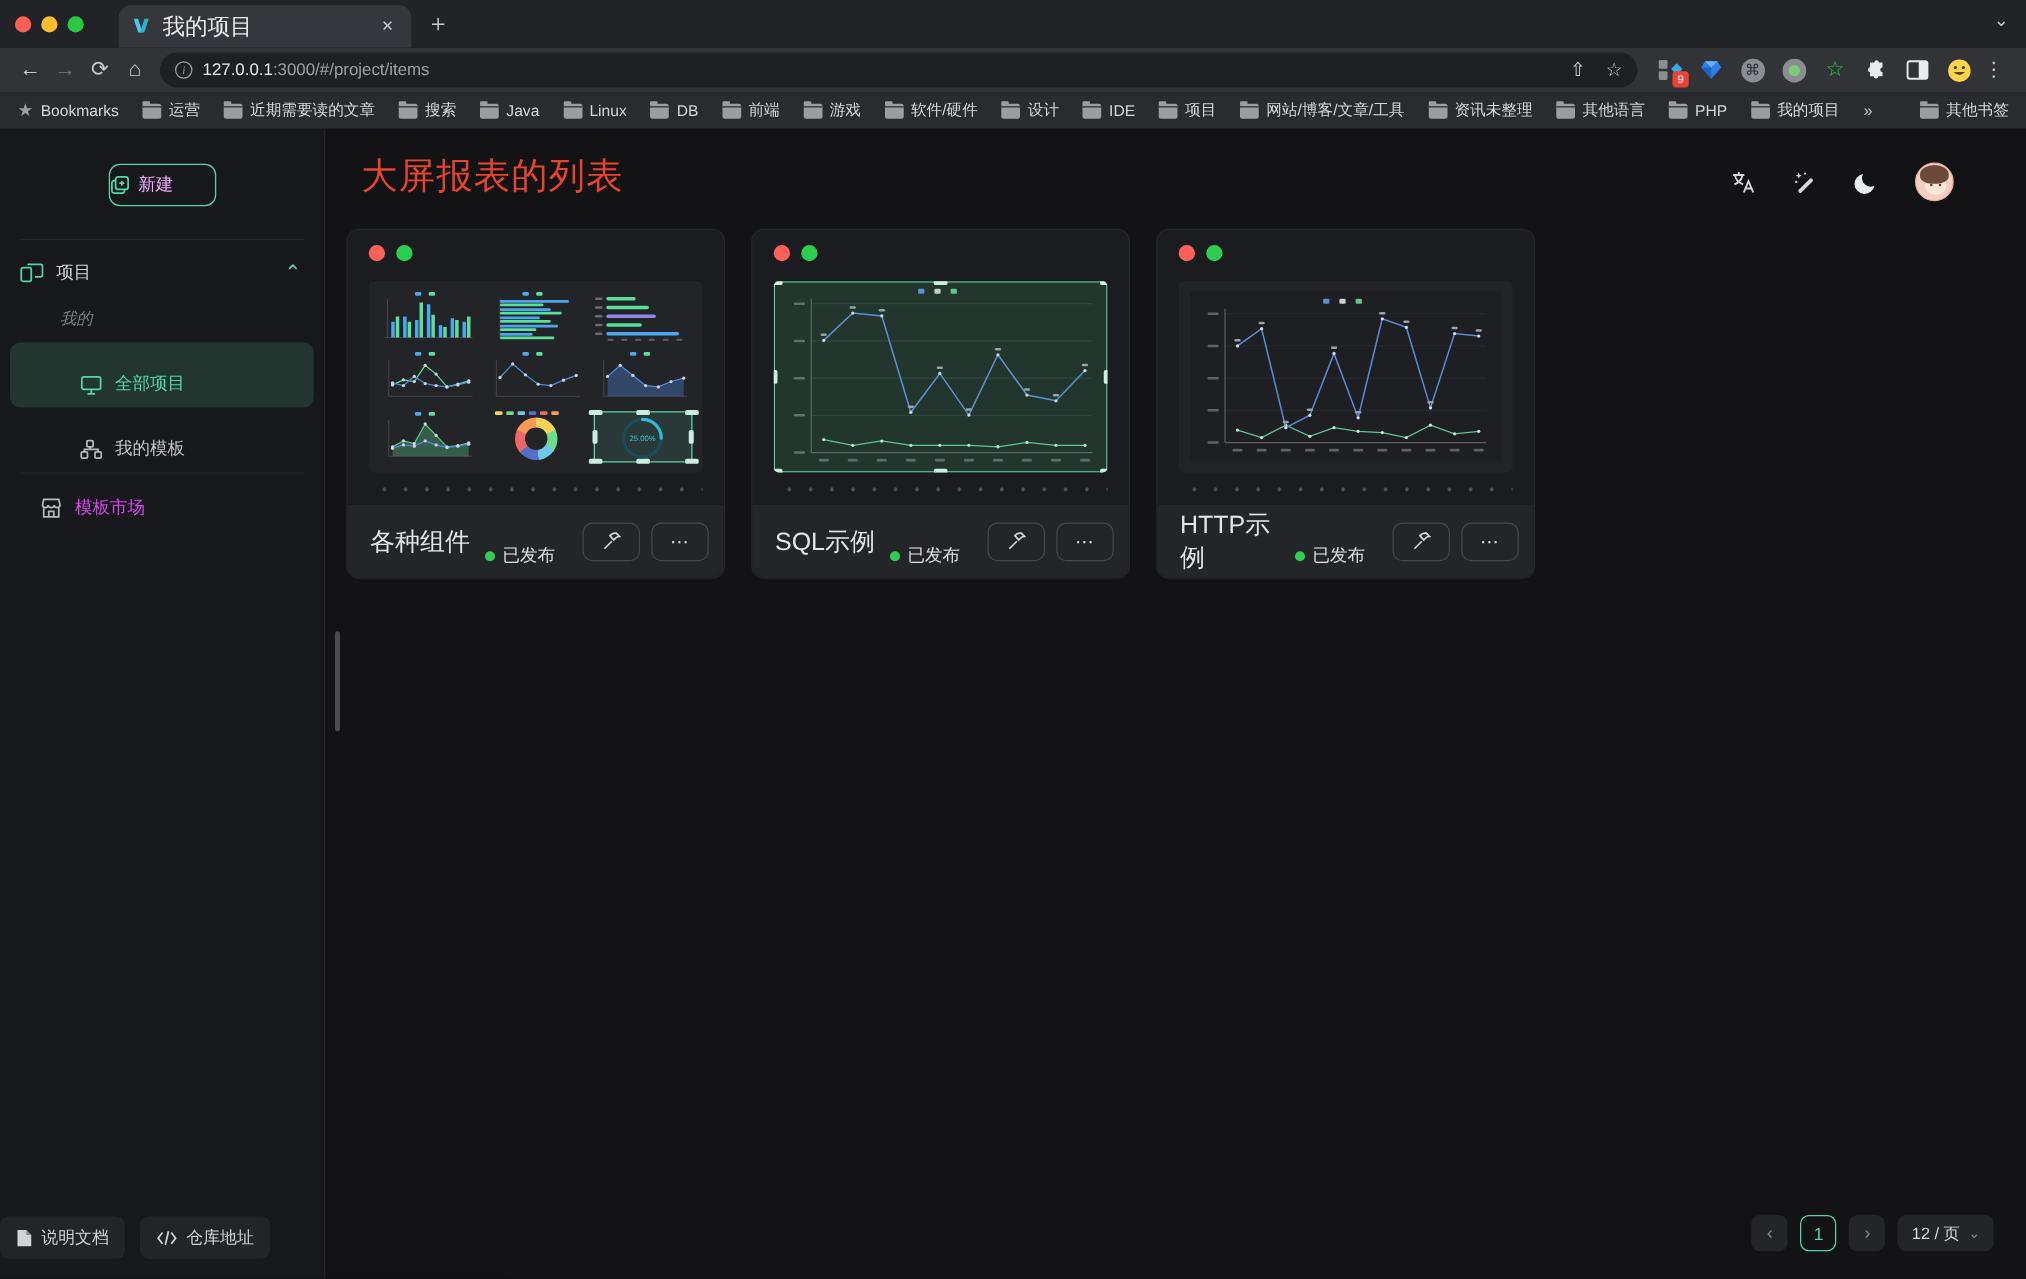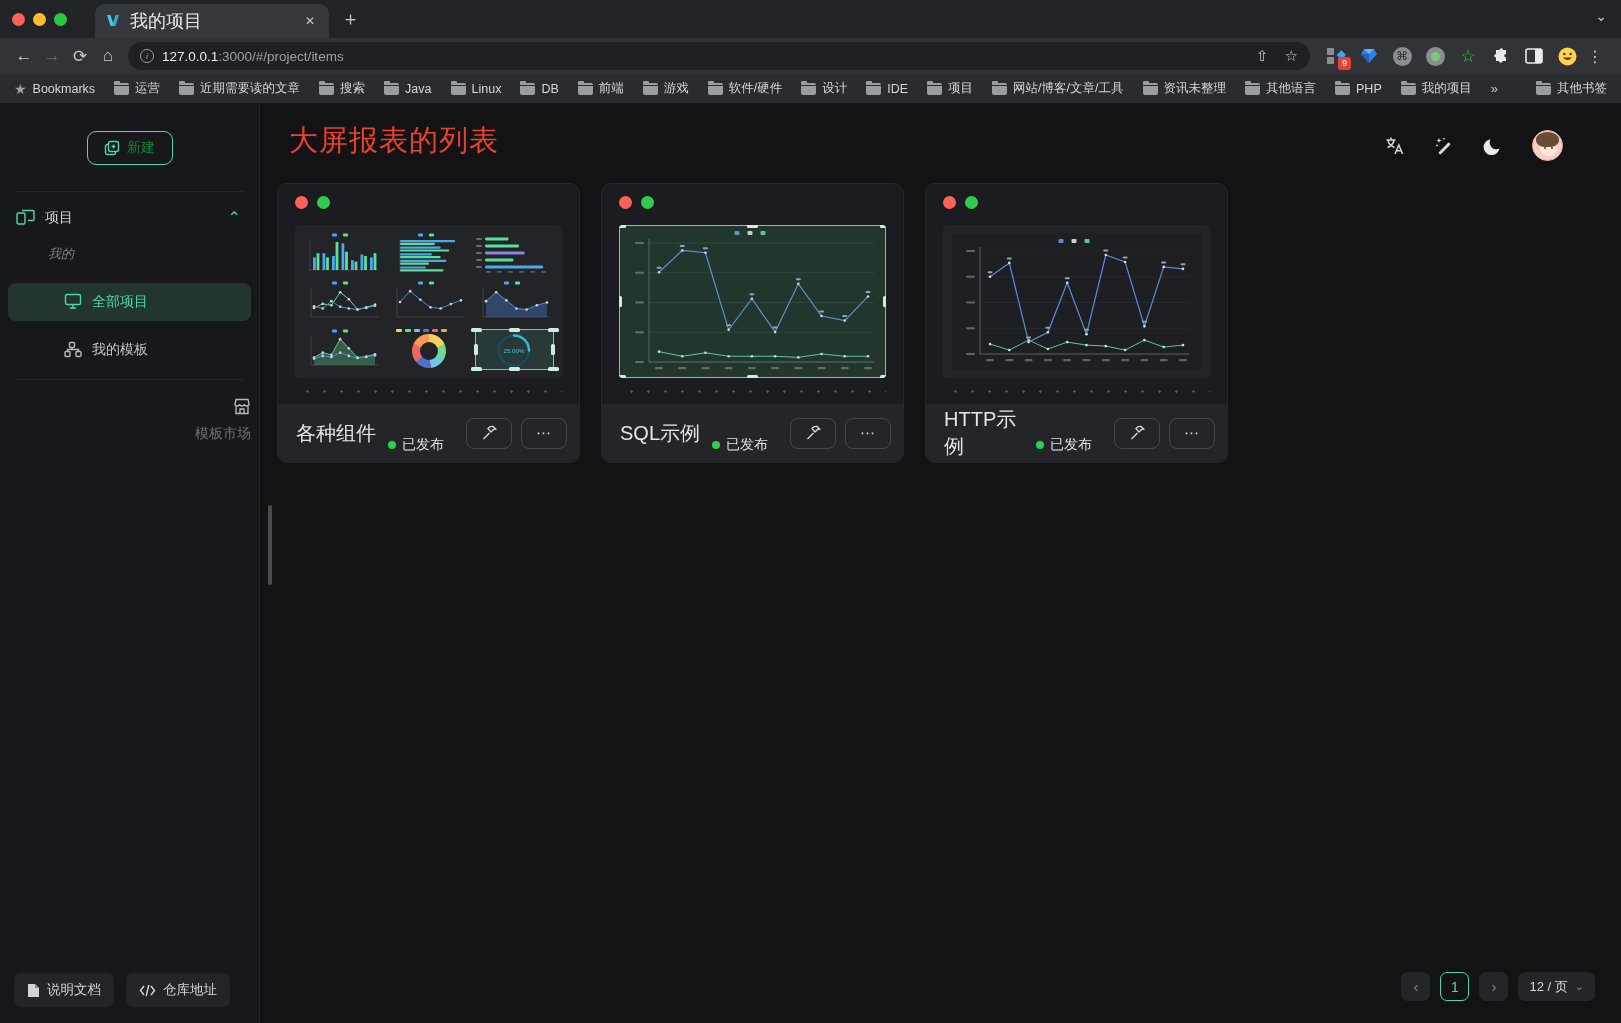--- a/index.html
+++ b/index.html
@@ -43,30 +43,30 @@
   .folder { width:15px; height:12px; background:#9a9da2; border-radius:2px; position:relative; flex:none; }
   .folder:before { content:""; position:absolute; top:-2px; left:0; width:6px; height:3px; background:#9a9da2; border-radius:1px 1px 0 0; }
   .folder:after { content:""; position:absolute; top:2px; left:0; right:0; height:1.5px; background:#2a2b2f; }
   .bm-star { color:#9aa0a6; font-size:14px; }
   .bm-overflow { color:#c6c8cc; font-size:13px; cursor:pointer; }
   .bm-sep { width:1px; height:16px; background:#55565a; }
 
   
   .app { flex:1; display:flex; min-height:0; }
   aside { width:260px; background:#17181b; border-right:1px solid #232428; position:relative; flex:none; }
-  .new-btn { display:flex; align-items:center; justify-content:center; gap:7px; width:86px; height:34px; margin:28px auto 26px; border:1px solid #51d6a9; border-radius:9px; color:#15803d; font-size:14px; cursor:pointer; background:transparent; }
+  .new-btn { display:flex; align-items:center; gap:7px; width:86px; height:34px; margin:28px auto 26px; border:1px solid #51d6a9; border-radius:9px; color:#f0abfc; font-size:14px; cursor:pointer; background:transparent; }
   .side-divider { height:1px; background:#26272b; margin:0 16px; }
   .side-section { display:flex; align-items:center; gap:10px; padding:16px 18px 14px 16px; cursor:pointer; }
   .side-section .label { color:#d2d3d6; font-size:14px; }
   .side-section .chev { margin-left:auto; color:#51d6a9; }
   .side-group { color:#7c7e84; font-size:13px; padding:4px 0 10px 48px;font-style:italic; }
-  .side-item { display:flex; align-items:flex-start; gap:10px; margin:10px 8px; padding:10px 0 10px 56px; border-radius:8px; color:#c3c4c8; font-size:14px; cursor:pointer; }
+  .side-item { display:flex; align-items:flex-end; gap:10px; margin:0 8px; padding:24px 0 10px 56px; border-radius:8px; color:#c3c4c8; font-size:14px; cursor:pointer; }
   .side-item.active { background:#22362f; color:#51d6a9; }
-  .side-item-l1 { display:flex; align-items:flex-end; gap:10px; margin:8px 8px; padding:10px 0 10px 24px; border-radius:8px; color:#737373; font-size:14px; cursor:pointer;flex-direction:column; }
-  .side-footer { position:absolute; bottom:16px; left:14px; right:10px; display:flex; gap:12px;align-items:flex-end; }
+  .side-item-l1 { display:flex; align-items:center; gap:10px; margin:8px 8px; padding:10px 0 10px 24px; border-radius:8px; color:#d946ef; font-size:14px; cursor:pointer; }
+  .side-footer { position:absolute; bottom:16px; left:0; right:10px; display:flex; gap:12px;align-items:flex-end; }
   .side-footer .fbtn { display:flex; align-items:center; gap:7px; padding:0 13px; height:34px; background:#232428; border-radius:7px; color:#d2d3d6; font-size:13.5px; cursor:pointer; }
   svg.ic { display:block; }
 
   main { flex:1; position:relative; background:#131316; min-width:0; }
   .page-header { height:58px; display:flex; align-items:flex-end; padding-left:29px; }
   .page-title { color:#e8432d; font-size:29px; font-weight:500; letter-spacing:1px; }
   .header-icons { margin-left:auto; display:flex; align-items:center; gap:29px; padding-right:58px; }
   .hicon { color:#d5d7da; cursor:pointer; display:flex; }
   .avatar { width:31px; height:31px; border-radius:50%; background:#f6cfc4; position:relative; overflow:hidden; cursor:pointer; border:1px solid #e8b39a; }
   .avatar .hair { position:absolute; top:1px; left:3px; right:3px; height:15px; background:#6c4a38; border-radius:50% 50% 42% 42%; }

